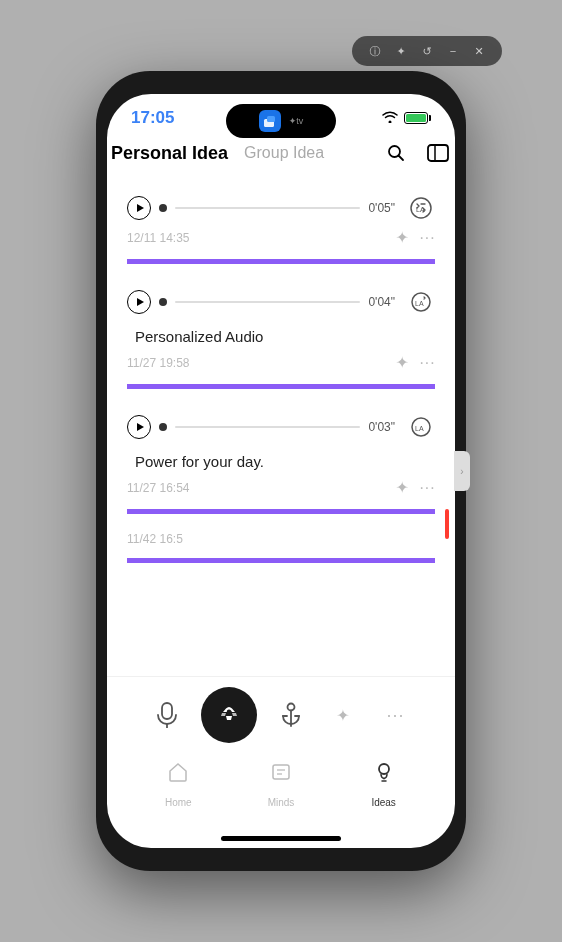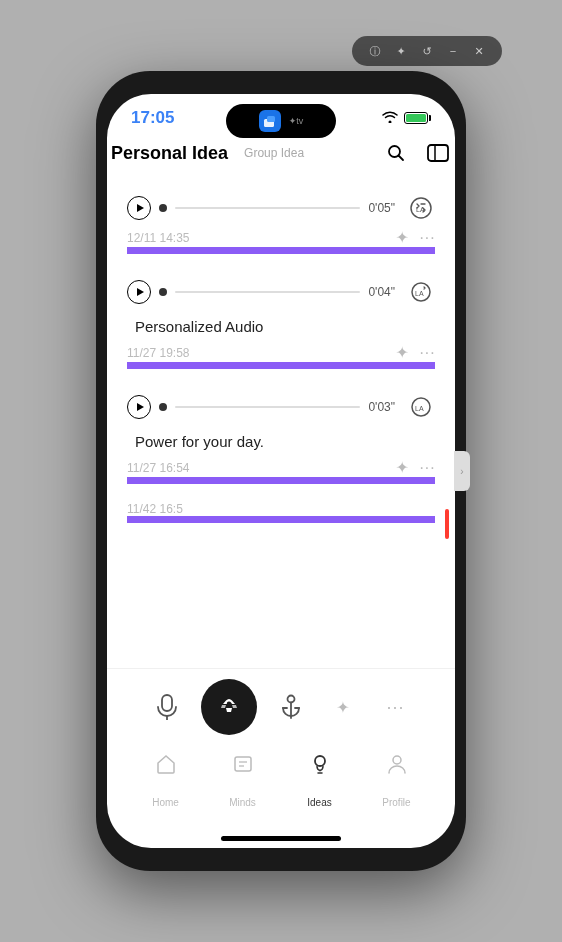--- a/index.html
+++ b/index.html
@@ -141,21 +141,21 @@
       padding: 4px 4px 12px;
       flex-shrink: 0;
     }
     .tab-personal {
       font-size: 18px;
       font-weight: 700;
       color: #000;
       margin-right: 16px;
     }
     .tab-group {
-      font-size: 12px;
+      font-size: 16px;
       color: #aaa;
     }
     .header-icons {
       margin-left: auto;
       display: flex;
       gap: 16px;
       align-items: center;
     }
     .header-icon {
       width: 26px;
@@ -237,21 +237,22 @@
       font-size: 15px;
       color: #222;
       margin: 4px 8px 6px;
       line-height: 1.4;
     }
 
     .card-meta {
       display: flex;
       align-items: center;
       justify-content: space-between;
-      border-bottom: 7px solid #8b5cf6;
+      padding-bottom: 12px;
+      border-bottom: 5px solid #8b5cf6;
     }
     .card-date {
       font-size: 12px;
       color: #bbb;
     }
     .card-actions {
       display: flex;
       gap: 10px;
       align-items: center;
     }
@@ -314,21 +315,21 @@
       display: flex;
       justify-content: space-around;
       align-items: flex-start;
       padding: 10px 20px 20px;
       flex-shrink: 0;
     }
     .nav-item {
       display: flex;
       flex-direction: column;
       align-items: center;
-      gap: 16px;
+      gap: 8px;
       min-width: 50px;
     }
     .nav-icon {
       font-size: 22px;
       color: #bbb;
     }
     .nav-icon.active { color: #333; }
     .nav-label {
       font-size: 10px;
       color: #bbb;
@@ -585,29 +586,20 @@
         <span class="nav-icon active">
           <svg width="22" height="22" viewBox="0 0 22 22" fill="none">
             <circle cx="11" cy="8" r="5" stroke="#333" stroke-width="1.8" fill="none"></circle>
             <path d="M8 13.5c0 2 1.5 3.5 3 4" stroke="#333" stroke-width="1.5" stroke-linecap="round"></path>
             <path d="M14 13.5c0 2-1.5 3.5-3 4" stroke="#333" stroke-width="1.5" stroke-linecap="round"></path>
             <line x1="9" y1="20" x2="13" y2="20" stroke="#333" stroke-width="1.5" stroke-linecap="round"></line>
           </svg>
         </span>
         <span class="nav-label active">Ideas</span>
       </div>
-      <div class="nav-item">
-        <span class="nav-icon">
-          <svg width="22" height="22" viewBox="0 0 22 22" fill="none">
-            <circle cx="11" cy="7" r="4" stroke="#bbb" stroke-width="1.5" fill="none"></circle>
-            <path d="M3 20c0-4 3.6-7 8-7s8 3 8 7" stroke="#bbb" stroke-width="1.5" stroke-linecap="round" fill="none"></path>
-          </svg>
-        </span>
-        <span class="nav-label">Profile</span>
-      </div>
     </div>
 
     <div class="home-indicator">
       <div class="home-bar"></div>
     </div>
 
   </div>
 
   <div class="side-handle">›</div>
 </div>

